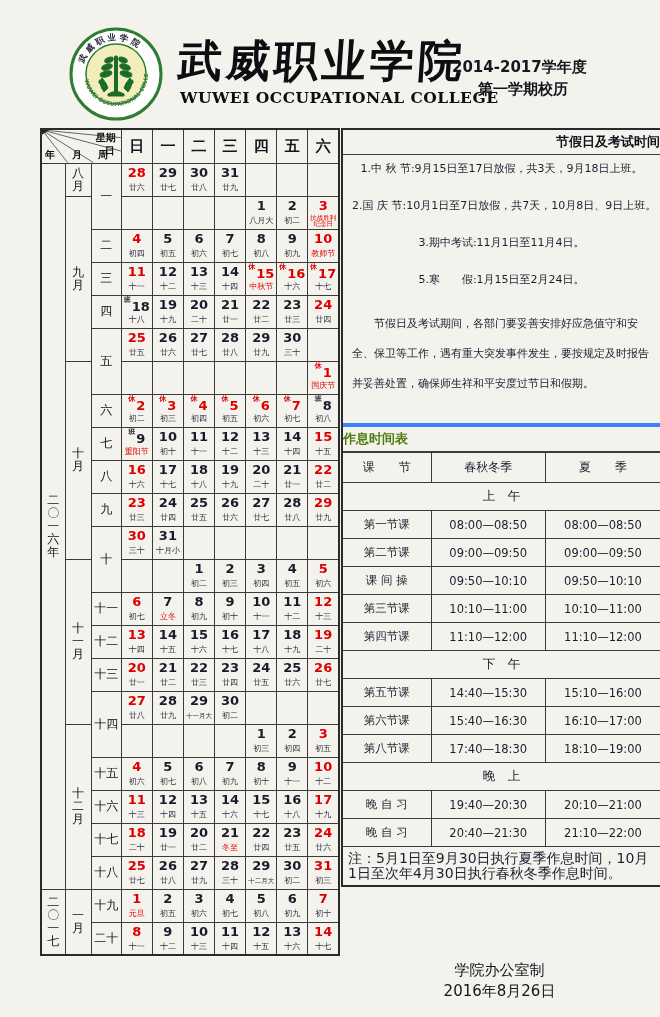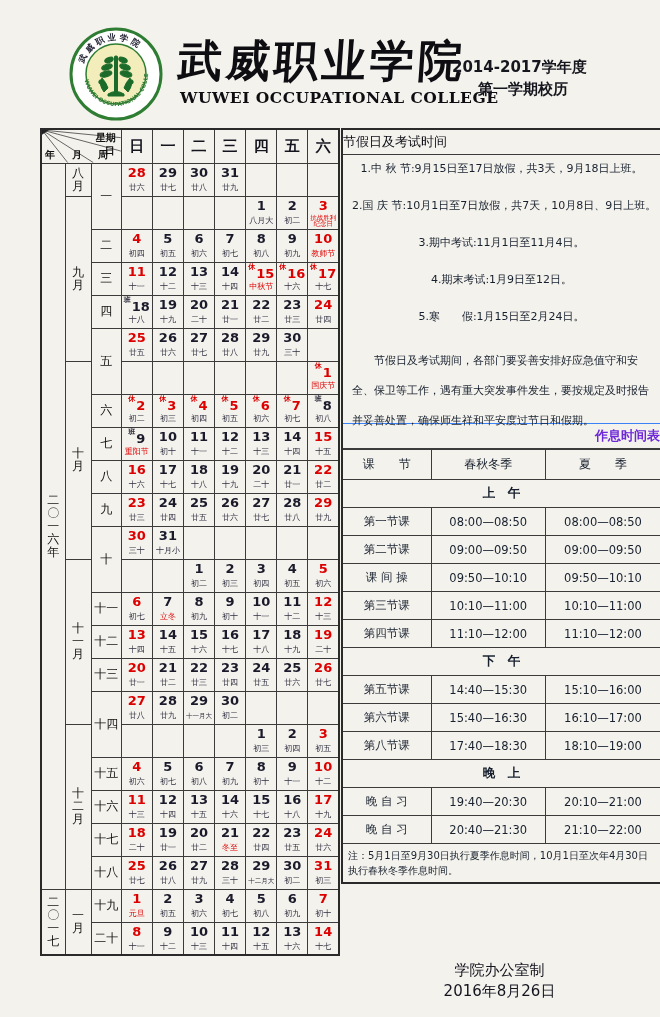--- a/index.html
+++ b/index.html
@@ -46,37 +46,37 @@
   .day-cell .lunar{font-size:8px;line-height:14px;height:14px;color:#2e2e40;white-space:nowrap;}
   .day-cell .lunar.long{font-size:6.5px;line-height:6.5px;height:14px;white-space:normal;
     display:flex;align-items:center;justify-content:center;padding:0 1px;}
   .day-cell .lunar.red{color:#dd0000;}
   sup.mark{font-size:7px;font-weight:bold;position:relative;top:-4px;margin-right:1px;}
   sup.mark.rest{color:#dd0000;}
   sup.mark.work{color:#2b2b3a;}
 
   
   .rp{position:absolute;left:341px;top:128px;width:317px;border:2px solid #2a2a2a;background:#f4f2ec;}
-  .rp-title{border-bottom:1px solid #3b3b3b;text-align:left;font-weight:normal;font-size:13px;
+  .rp-title{border-bottom:1px solid #3b3b3b;text-align:right;font-weight:bold;font-size:13px;
     padding:3px 0;color:#0f0f18;}
   .hp-body{height:268px;padding:6px 9px 0 9px;font-size:11px;color:#16202e;box-sizing:border-box;}
   .hp-body .item{margin:0 0 22px 0;white-space:nowrap;text-align:center;}
   .hp-body .para{line-height:30px;text-indent:22px;margin:0;}
-  .tt-title{border-top:1px solid #3b82f6;border-bottom:1px solid #3b3b3b;text-align:right;
-    font-weight:bold;font-size:13px;padding:3px 0;color:#6d28d9;}
+  .tt-title{border-top:4px solid #3b82f6;border-bottom:1px solid #3b3b3b;text-align:left;
+    font-weight:bold;font-size:13px;padding:3px 0;color:#4d7c0f;}
   .tt{width:100%;table-layout:fixed;font-size:11.5px;color:#16202e;}
   .tt td,.tt th{border:1px solid #3b3b3b;text-align:center;padding:0;}
   .tt tr{height:28px;}
   .tt .hrow{height:30px;font-weight:normal;font-size:12px;}
-  .tt .srow td{height:23px;font-weight:bold;font-size:12.5px;}
+  .tt .srow td{height:23px;font-weight:normal;font-size:12.5px;}
   .tt .c0{width:88px;}
   .tt td:first-child{border-left:none;}
   .tt td:last-child{border-right:none;}
   .tt tr:last-child td{border-bottom:none;}
-  .tt .note td{text-align:left;font-size:10px;line-height:15px;padding:4px 5px;height:auto;}
+  .tt .note td{text-align:left;font-size:14px;line-height:15px;padding:4px 5px;height:auto;}
 
   .footer{position:absolute;left:341px;top:960px;width:317px;text-align:center;
     font-size:15px;color:#14141f;line-height:21px;}
 </style>
 </head>
 <body>
 
 <div class="hdr-logo">
   <svg viewBox="0 0 96 96">
     <defs>
@@ -847,21 +847,20 @@
       </tr>
     </tbody>
 </table>
 
 <div class="rp">
   <div class="rp-title">节假日及考试时间</div>
   <div class="hp-body">
       <p class="item">1.中 秋 节:9月15日至17日放假，共3天，9月18日上班。</p>
       <p class="item">2.国 庆 节:10月1日至7日放假，共7天，10月8日、9日上班。</p>
       <p class="item">3.期中考试:11月1日至11月4日。</p>
-      <p class="item">4.期末考试:1月9日至12日。</p>
       <p class="item">5.寒　　假:1月15日至2月24日。</p>
       <p class="para">节假日及考试期间，各部门要妥善安排好应急值守和安全、保卫等工作，遇有重大突发事件发生，要按规定及时报告并妥善处置，确保师生祥和平安度过节日和假期。</p>
     </div>
   <div class="tt-title">作息时间表</div>
   <table class="tt">
     <colgroup>
         <col class="c0">
         <col>
         <col>
       </colgroup>

